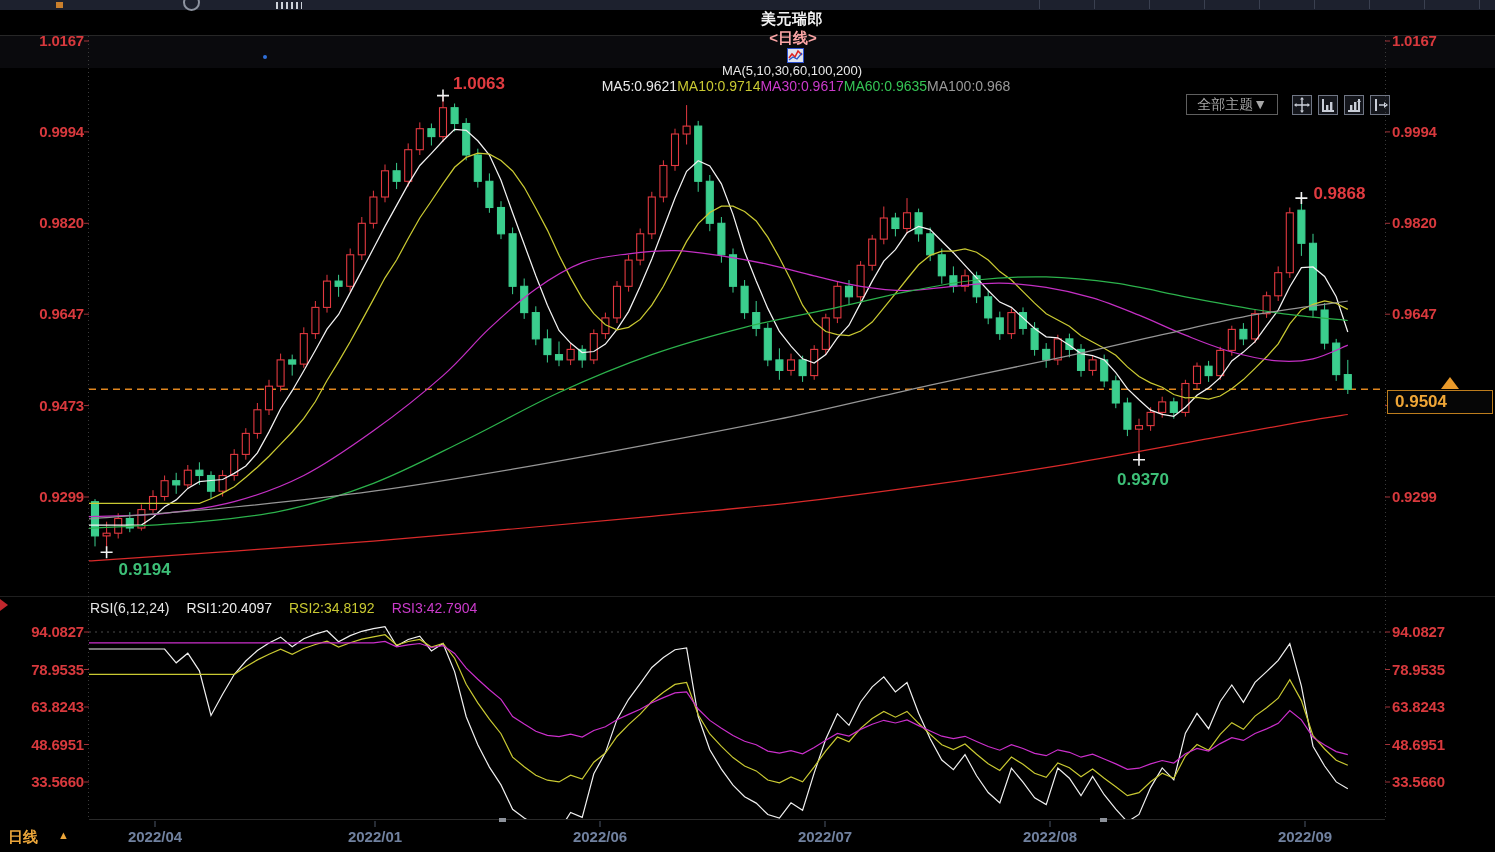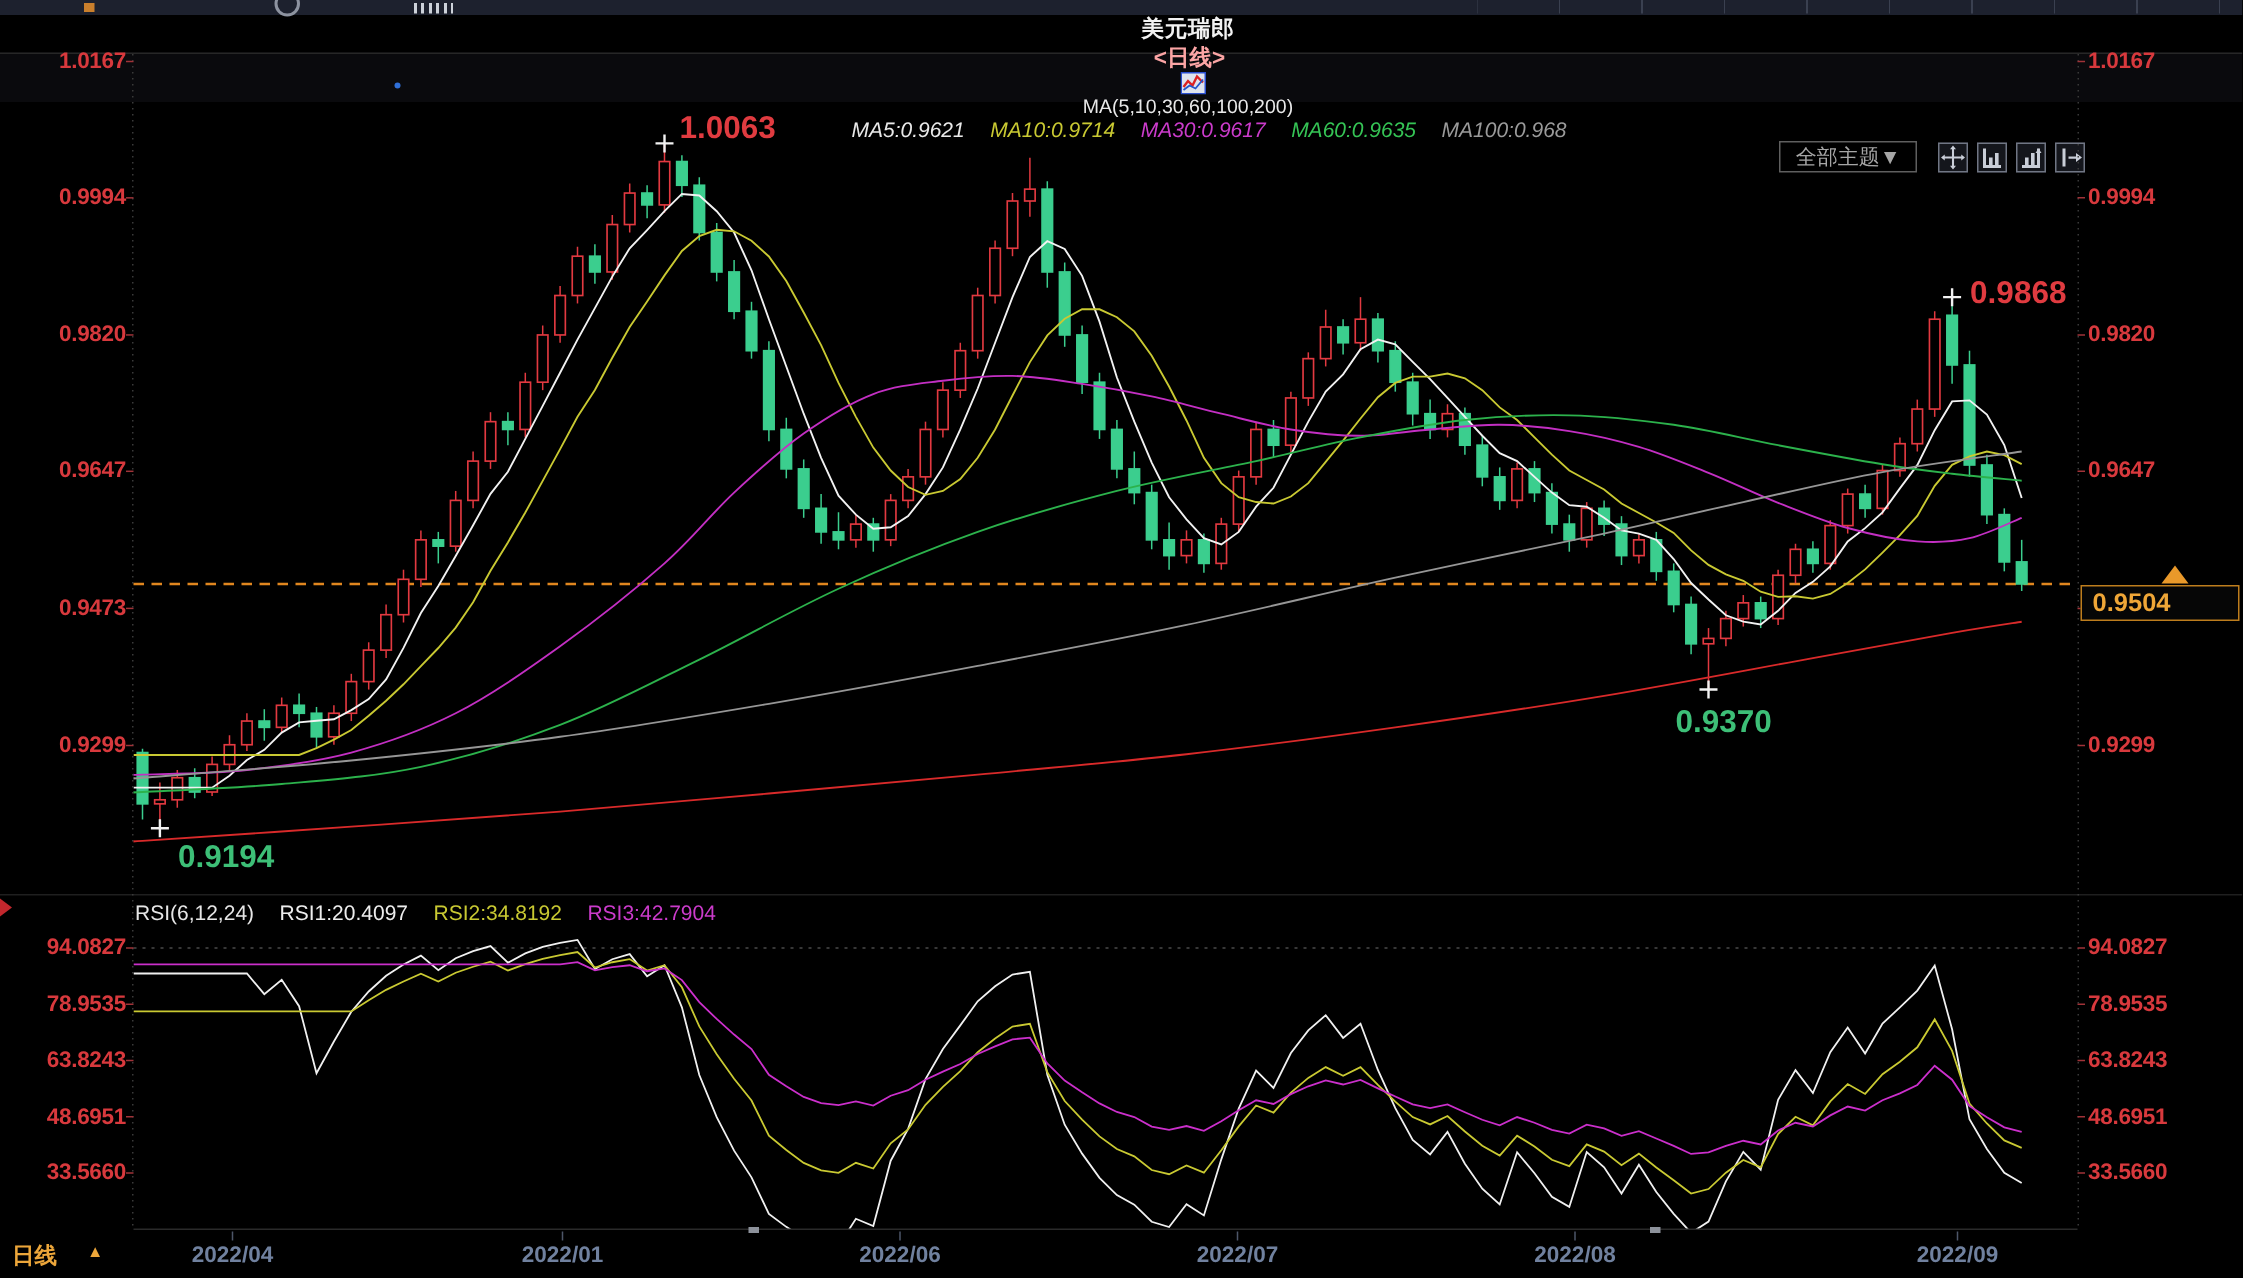--- a/index.html
+++ b/index.html
@@ -13,34 +13,34 @@
         background:repeating-linear-gradient(90deg,#cdd2da 0 2px,transparent 2px 5px);}
   #tcirc{position:absolute;left:183px;top:-6px;width:13px;height:13px;border:2px solid #8d93a0;border-radius:50%;}
   #torange{position:absolute;left:56px;top:2px;width:7px;height:6px;background:#c97f2c;}
 
   #header{left:0;top:10px;width:1495px;height:25px;display:flex;align-items:center;
           padding-left:89px;box-sizing:border-box;z-index:5;background:#000;flex-direction:column;}
   #header .title{color:#f2f2f2;font-size:15px;font-weight:700;letter-spacing:.5px;}
   #header .period{color:#fca5a5;font-size:15px;font-weight:700;margin-left:2px;}
   .kicon{width:17px;height:15px;margin:0 8px 0 14px;display:inline-block;}
   #header .malabel{color:#e8e8e8;font-size:13px;}
-  #ma-list{display:flex;margin-left:28px;gap:17px;font-size:14px;font-style:italic;}
+  #ma-list{display:flex;margin-left:28px;font-size:14px;}
   #right-tools{margin-left:auto;display:flex;align-items:center;margin-right:105px;gap:6px;padding-left:40px;}
   #theme-btn{background:transparent;border:1px solid #5f5f5f;color:#a6a6a6;font-size:14px;
              height:21px;line-height:19px;padding:0 10px;margin-right:8px;cursor:pointer;
              font-family:inherit;}
   .ibtn{width:20px;height:20px;background:#14161c;border:1px solid #707684;padding:0;cursor:pointer;}
   .ibtn svg{display:block;}
 
   #chart-svg{left:0;top:0;z-index:2;}
   #datebar{left:0;top:820px;width:1495px;height:32px;background:#0a0a0d;border-top:1px solid #272727;z-index:1;}
   #labels{left:0;top:0;width:1495px;height:852px;z-index:3;pointer-events:none;}
   .axlab{position:absolute;font-size:15px;font-weight:700;color:#d8393d;width:82px;text-align:right;letter-spacing:-.2px;}
   .axlab.r{text-align:left;width:100px;}
-  .ann{position:absolute;font-size:21px;font-weight:700;}
+  .ann{position:absolute;font-size:17px;font-weight:700;}
   .dlab{position:absolute;top:828px;font-size:15px;font-weight:700;color:#70819f;transform:translateX(-50%);}
   #period-lab{position:absolute;left:8px;top:828px;font-size:15px;font-weight:700;color:#eca63a;}
   #period-tri{position:absolute;left:58px;top:829px;font-size:11px;color:#eca63a;}
   #rsi-header{position:absolute;left:90px;top:600px;display:flex;gap:17px;font-size:14px;}
   #price-tag{position:absolute;left:1387px;width:97px;height:22px;background:#060606;
              border:1px solid #bd7d1d;color:#efa637;font-size:17px;font-weight:700;
              line-height:22px;padding-left:7px;z-index:6;}
   #tag-arrow{position:absolute;left:1441px;width:0;height:0;border-left:9px solid transparent;
              border-right:9px solid transparent;border-bottom:12px solid #e9992a;z-index:6;}
   #pane-marker{position:absolute;left:0;top:599px;width:0;height:0;border-top:6px solid transparent;

